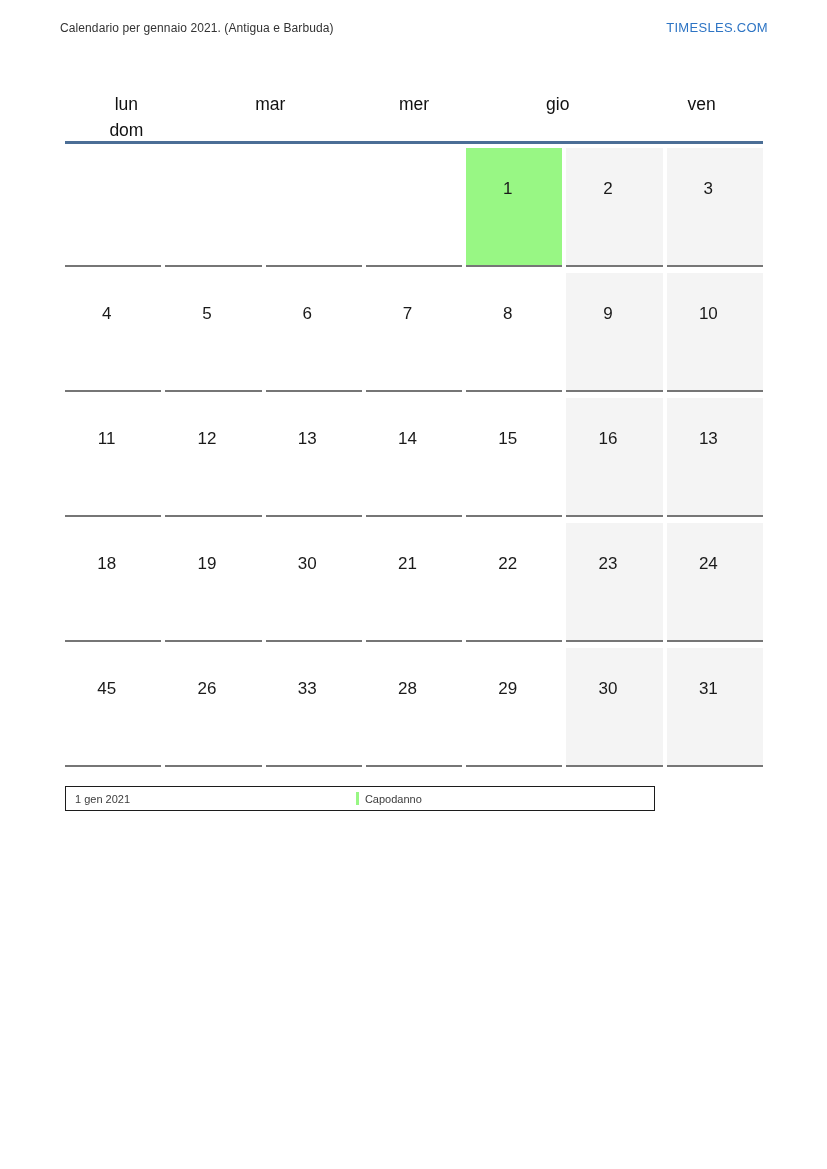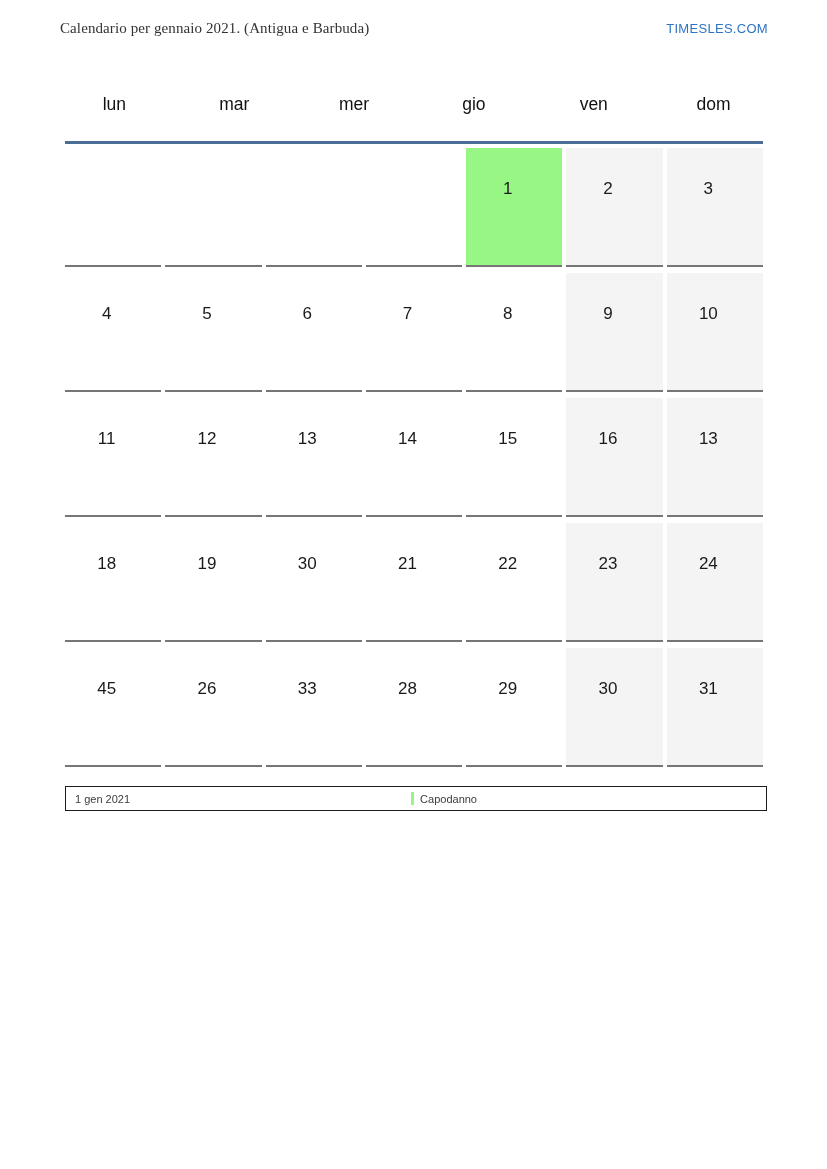--- a/index.html
+++ b/index.html
@@ -13,40 +13,40 @@
     --number-color:#1a1a1a;
     --legend-text:#3c3c3c;
   }
   *{box-sizing:border-box;}
   html,body{margin:0;padding:0;background:#ffffff;}
   body{font-family:"Liberation Sans", sans-serif;}
   .page{position:relative;width:827px;height:1169px;background:#ffffff;overflow:hidden;}
 
   
   .page-header{position:absolute;top:20px;left:60px;width:708px;display:flex;justify-content:space-between;align-items:baseline;}
-  .page-title{font-size:15px;color:var(--title-color);letter-spacing:.1px;font-family:Liberation Serif, serif;}
+  .page-title{font-size:12px;color:var(--title-color);letter-spacing:.1px;}
   .site-link{font-size:13px;color:var(--link-blue);text-decoration:none;letter-spacing:.3px;}
 
   
   .calendar{position:absolute;left:65px;top:90px;width:698px;}
-  .weekday-row{display:grid;grid-template-columns:repeat(6,1fr);column-gap:21px;height:54px;border-bottom:3px solid var(--header-line);}
+  .weekday-row{display:grid;grid-template-columns:repeat(5,1fr);column-gap:21px;height:54px;border-bottom:3px solid var(--header-line);}
   .weekday{display:flex;justify-content:center;align-items:flex-start;padding-top:4px;font-size:17.5px;color:#111;}
   .day-grid{margin-top:4px;display:grid;grid-template-columns:repeat(7,1fr);grid-auto-rows:119px;column-gap:4px;row-gap:6px;}
   .day-cell{
     border-bottom:2px solid var(--cell-border);
     display:flex;justify-content:center;align-items:flex-start;
     padding-top:31px;padding-right:13px;
     font-size:17px;color:var(--number-color);
     background:#ffffff;
   }
   .day-cell.weekend{background:var(--weekend-bg);}
   .day-cell.holiday{background:var(--holiday-green);}
 
   
-  .legend{position:absolute;left:65px;top:786px;width:702px;height:25px;border:1.5px solid var(--legend-border);display:flex;align-items:center;font-size:11px;color:var(--legend-text);background:#fff;}
+  .legend{position:absolute;left:65px;top:786px;width:590px;height:25px;border:1.5px solid var(--legend-border);display:flex;align-items:center;font-size:11px;color:var(--legend-text);background:#fff;}
   .legend-date{width:49.3%;padding-left:9px;}
   .legend-event{display:flex;align-items:center;}
   .legend-marker{width:3px;height:13px;background:var(--holiday-green);margin-right:6px;}
 </style>
 </head>
 <body>
 
 <div class="page">
 
   <div class="page-header">

